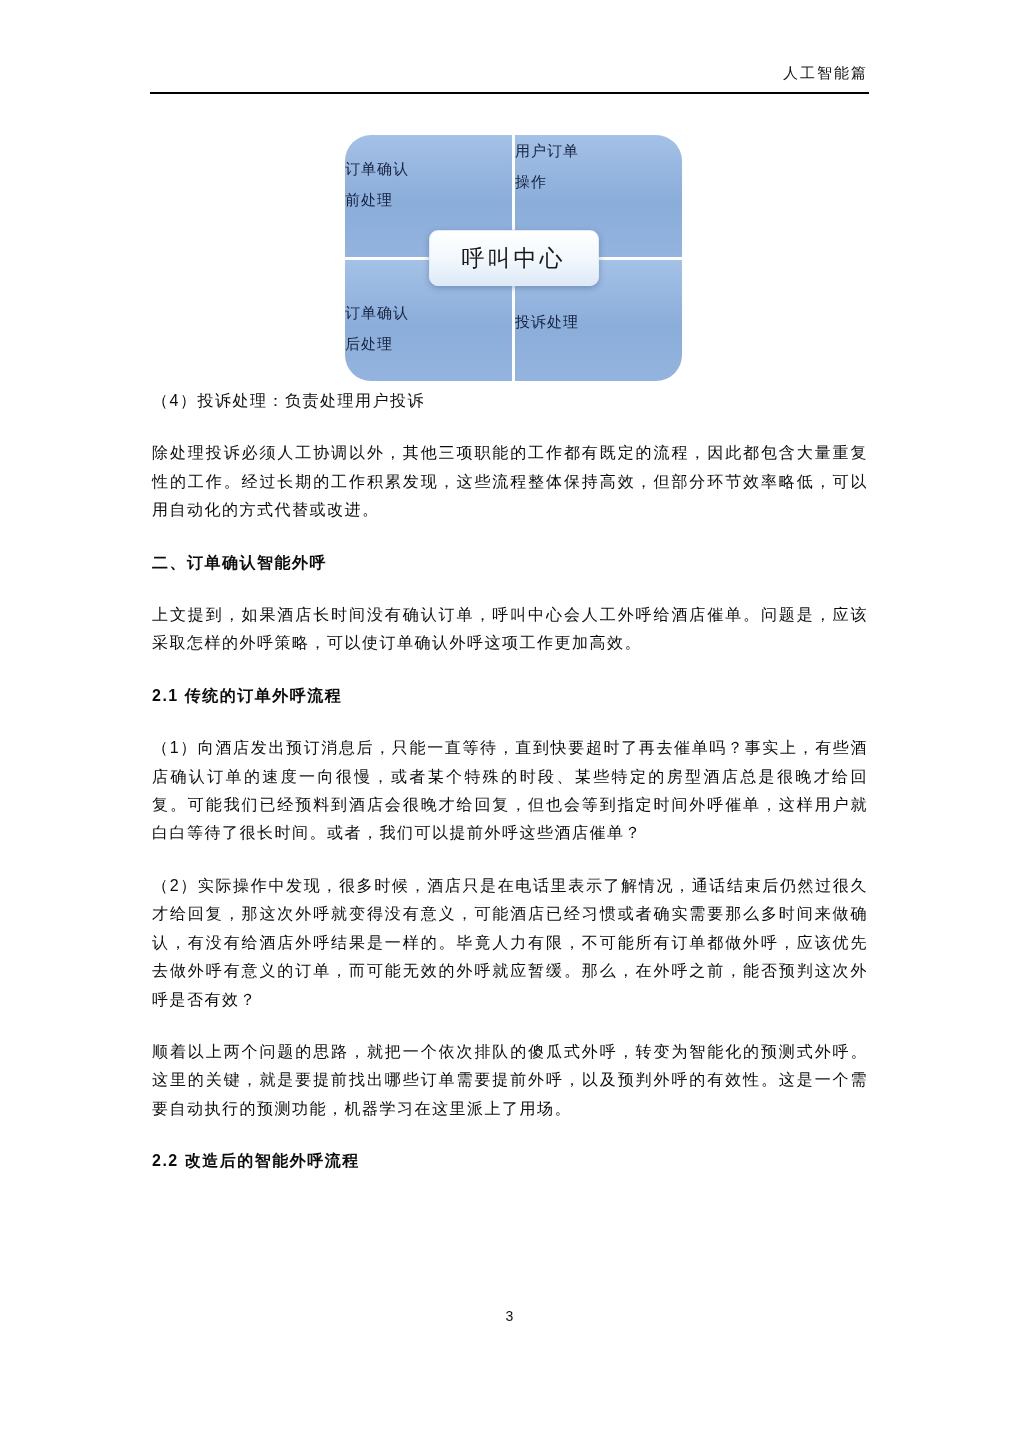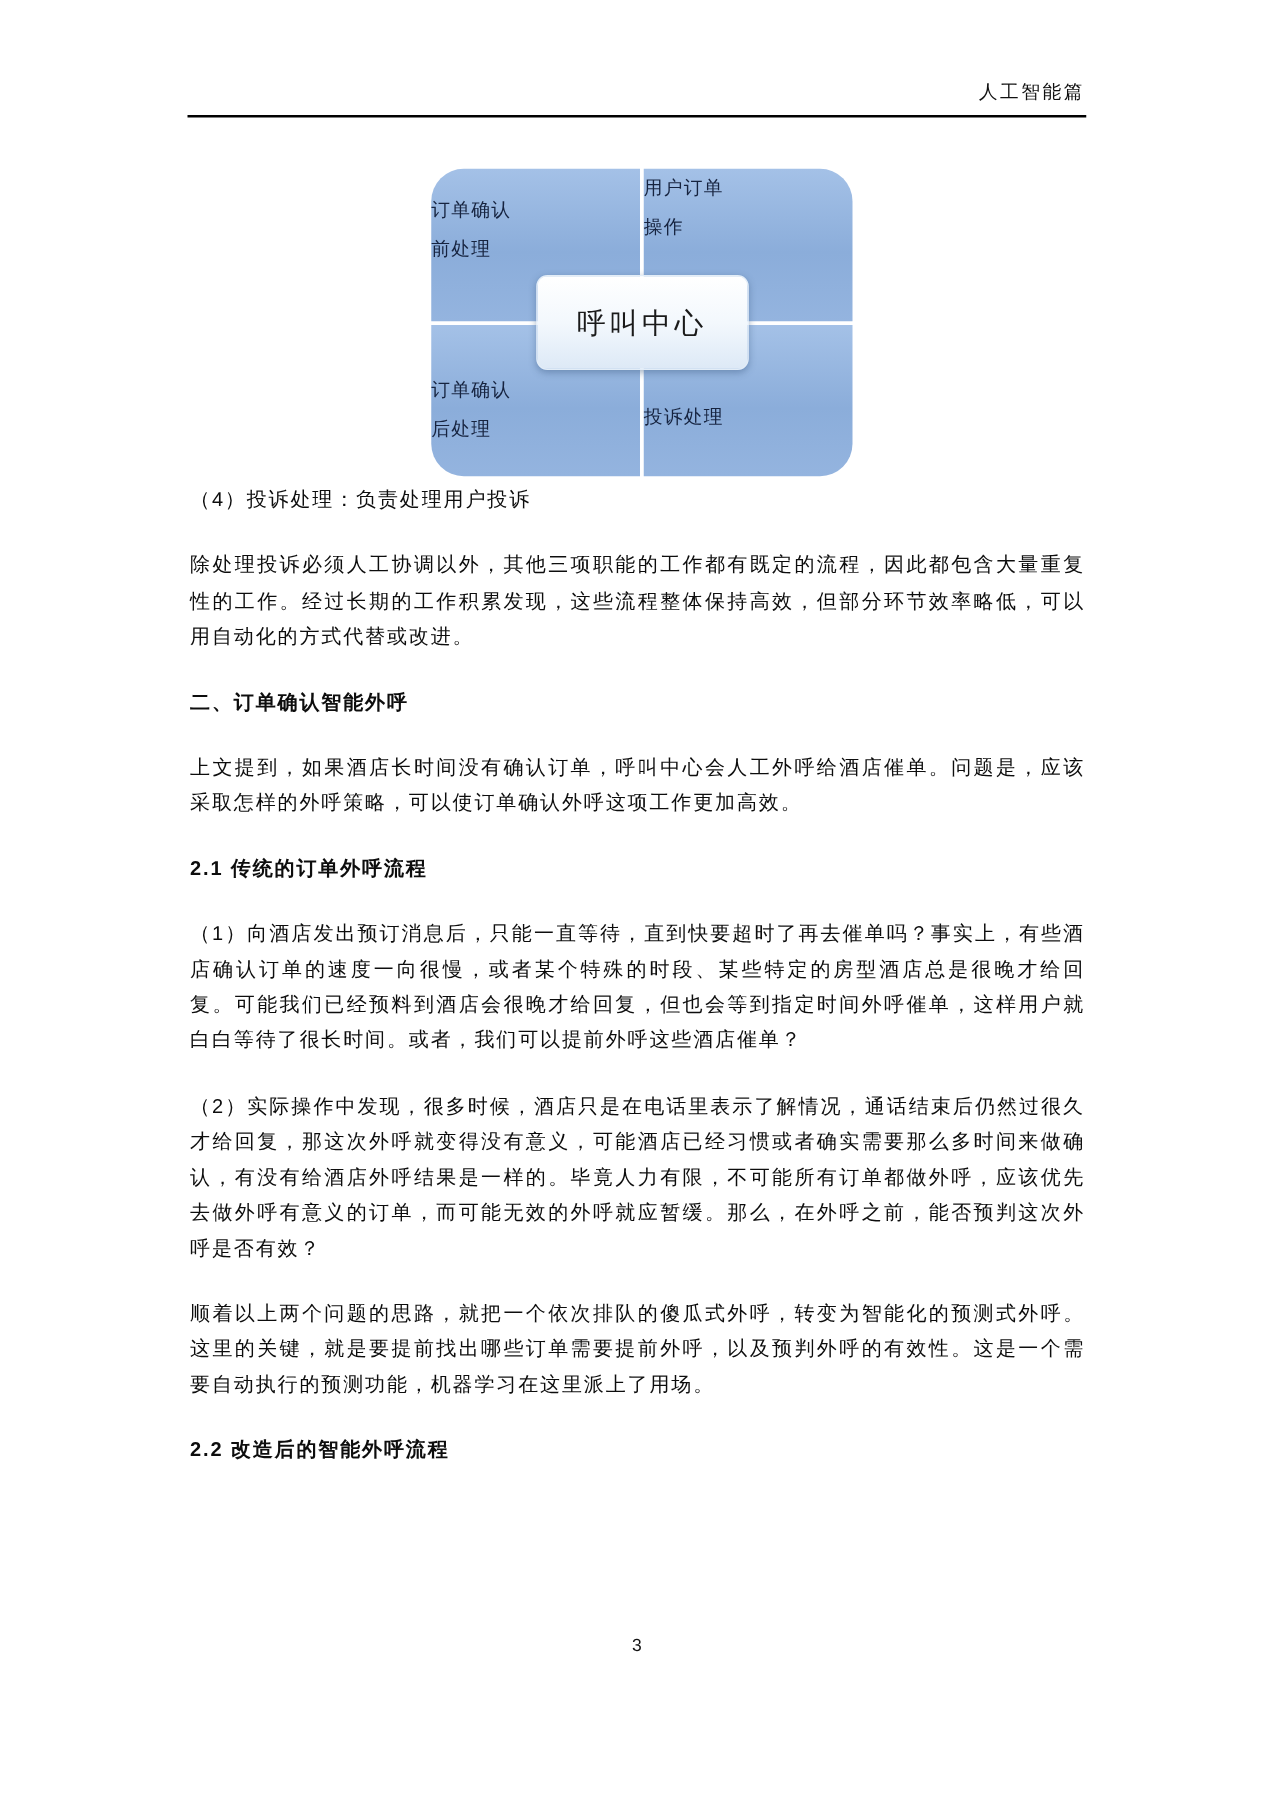--- a/index.html
+++ b/index.html
@@ -50,28 +50,28 @@
     display: flex;
     flex-direction: column;
     font-size: 15px;
     line-height: 31px;
     color: #16233f;
     letter-spacing: 1px;
   }
   .q-tl { border-radius: 26px 0 0 0; padding-top: 18px; }
   .q-tr { border-radius: 0 26px 0 0; }
   .q-bl { border-radius: 0 0 0 26px; justify-content: flex-end; padding-bottom: 22px; }
-  .q-br { border-radius: 0 0 26px 0; justify-content: flex-end; padding-bottom: 32px; }
+  .q-br { border-radius: 0 0 26px 0; justify-content: flex-end; padding-bottom: 44px; }
   .center-box {
     position: absolute;
     left: 50%;
     top: 50%;
     transform: translate(-50%, -50%);
     width: 170px;
-    height: 76px;
+    height: 56px;
     border-radius: 9px;
     border: 1px solid #e3edf7;
     background: linear-gradient(180deg, #ffffff 0%, #f3f8fd 50%, #dde9f6 100%);
     box-shadow: 0 2px 6px rgba(60, 90, 130, 0.45);
     display: flex;
     align-items: center;
     justify-content: center;
     font-size: 23px;
     color: #1a1a1a;
     letter-spacing: 3px;

